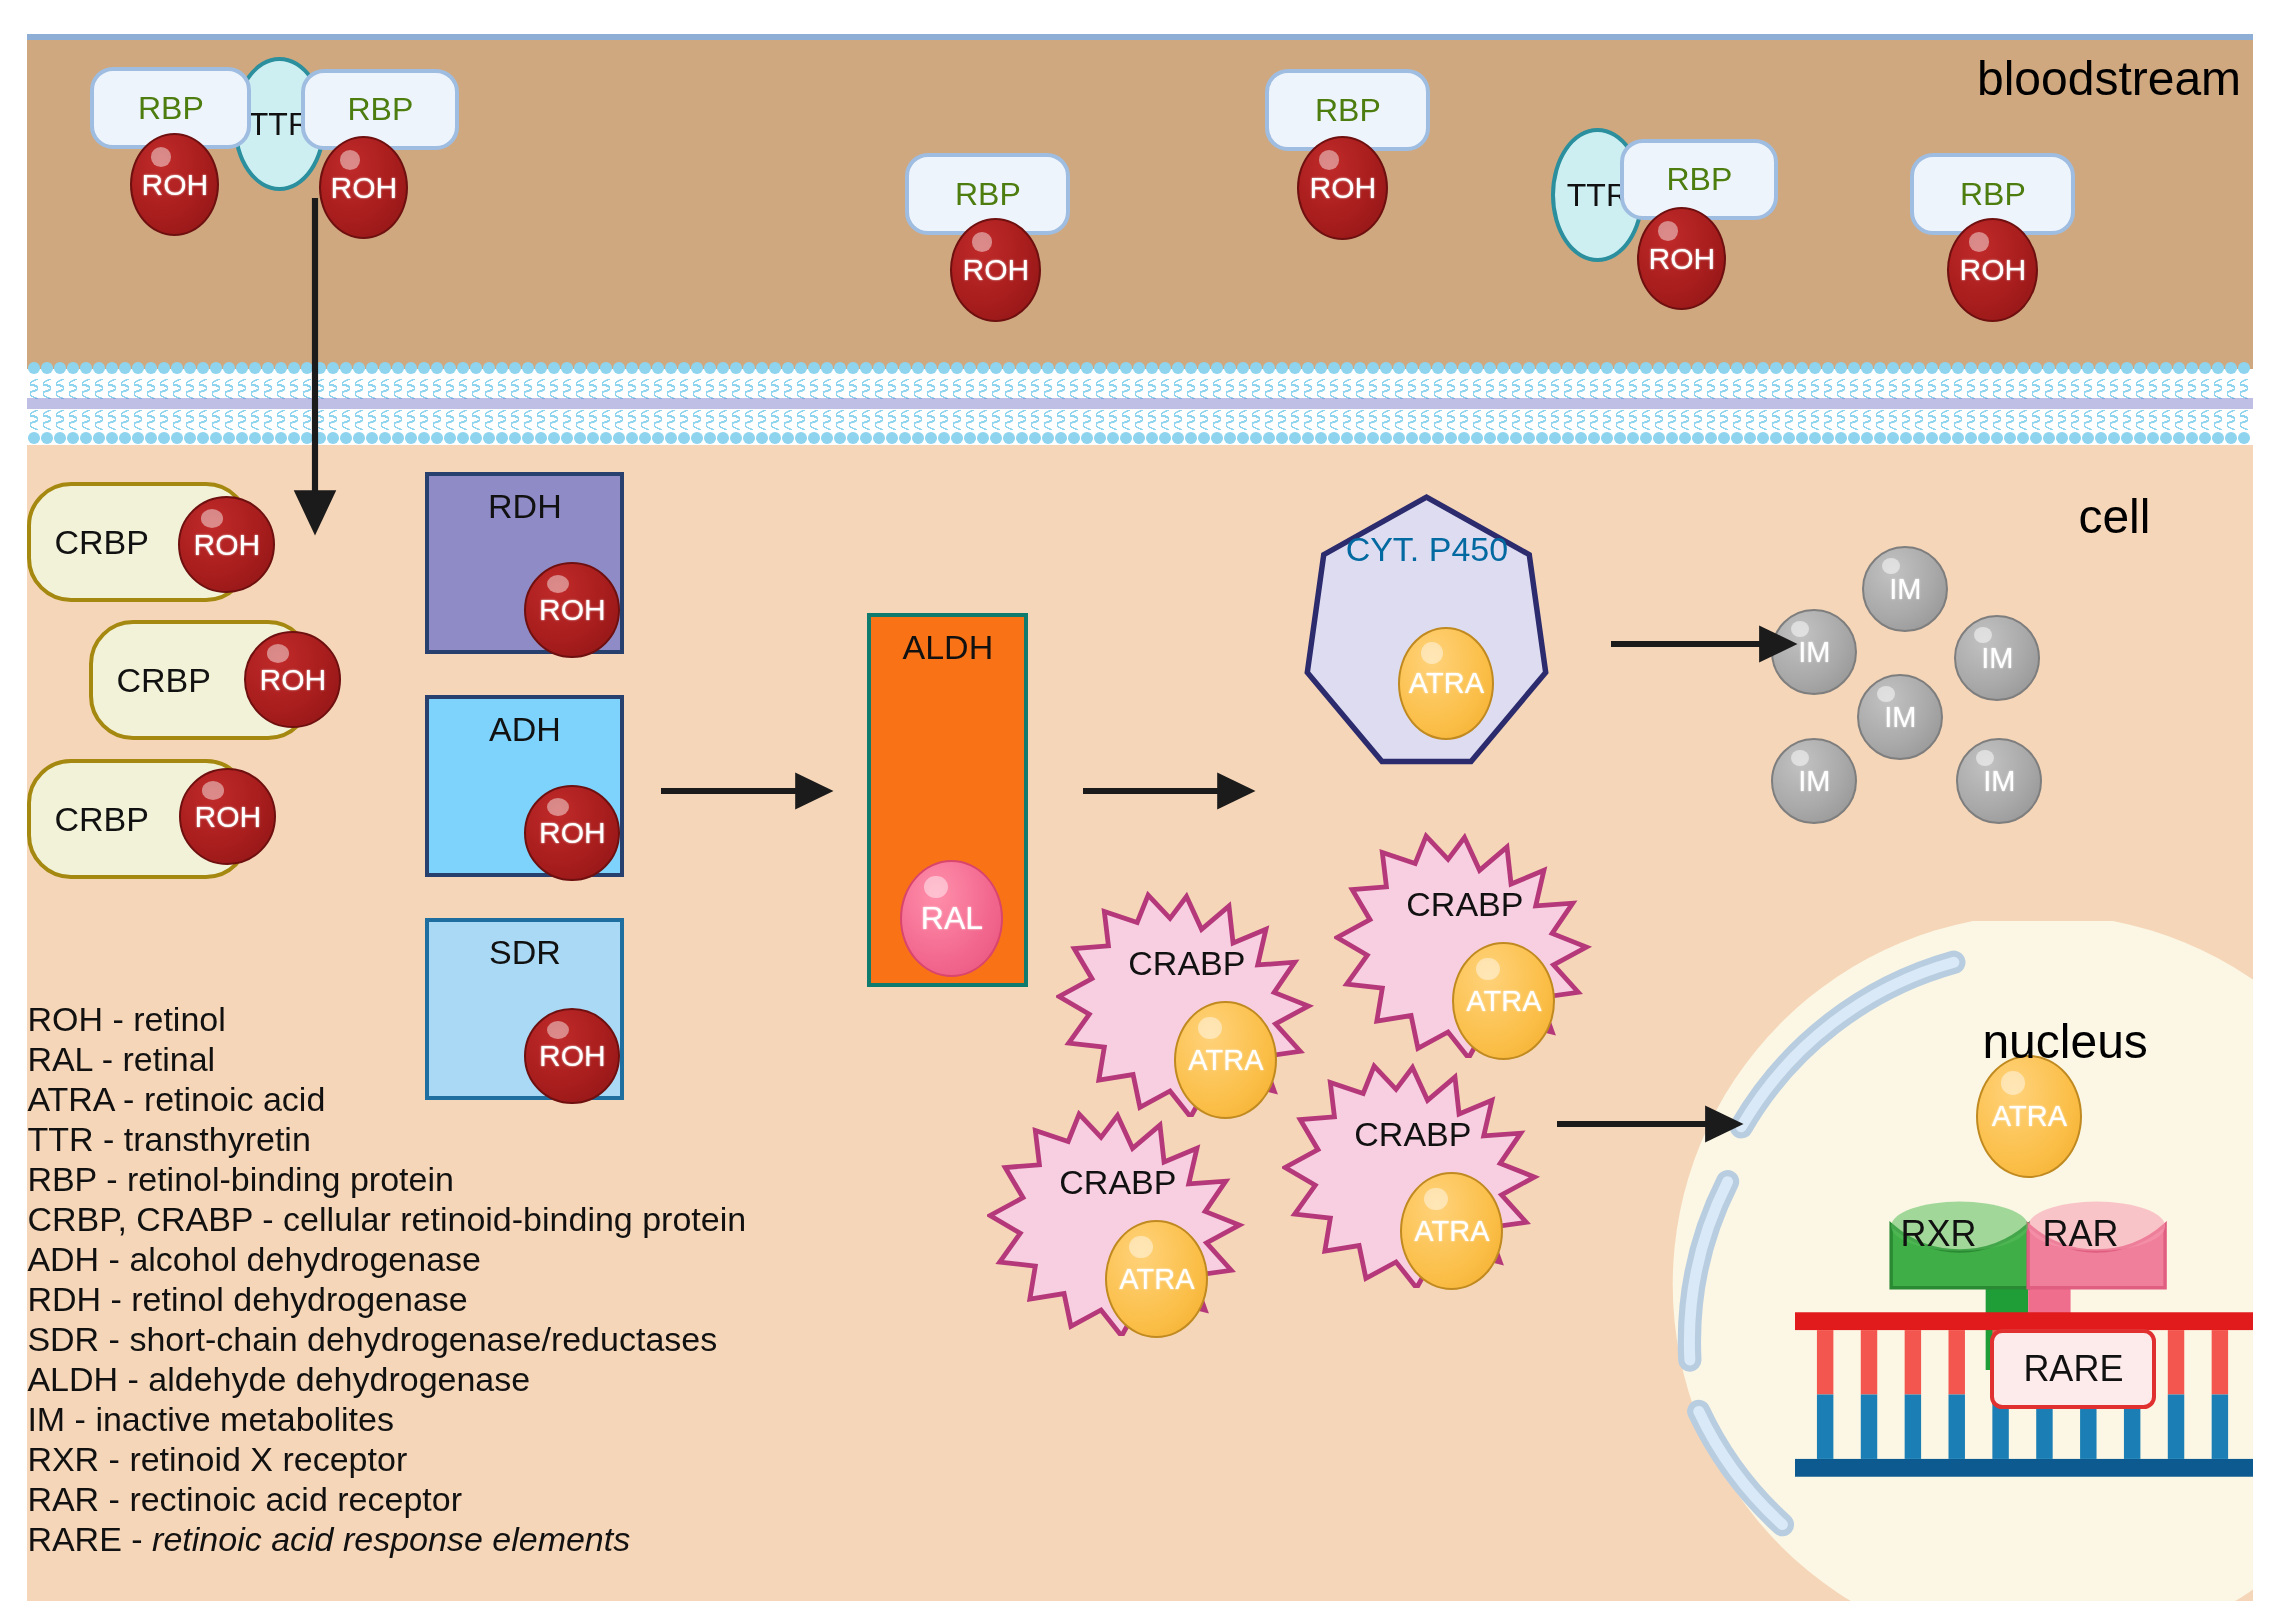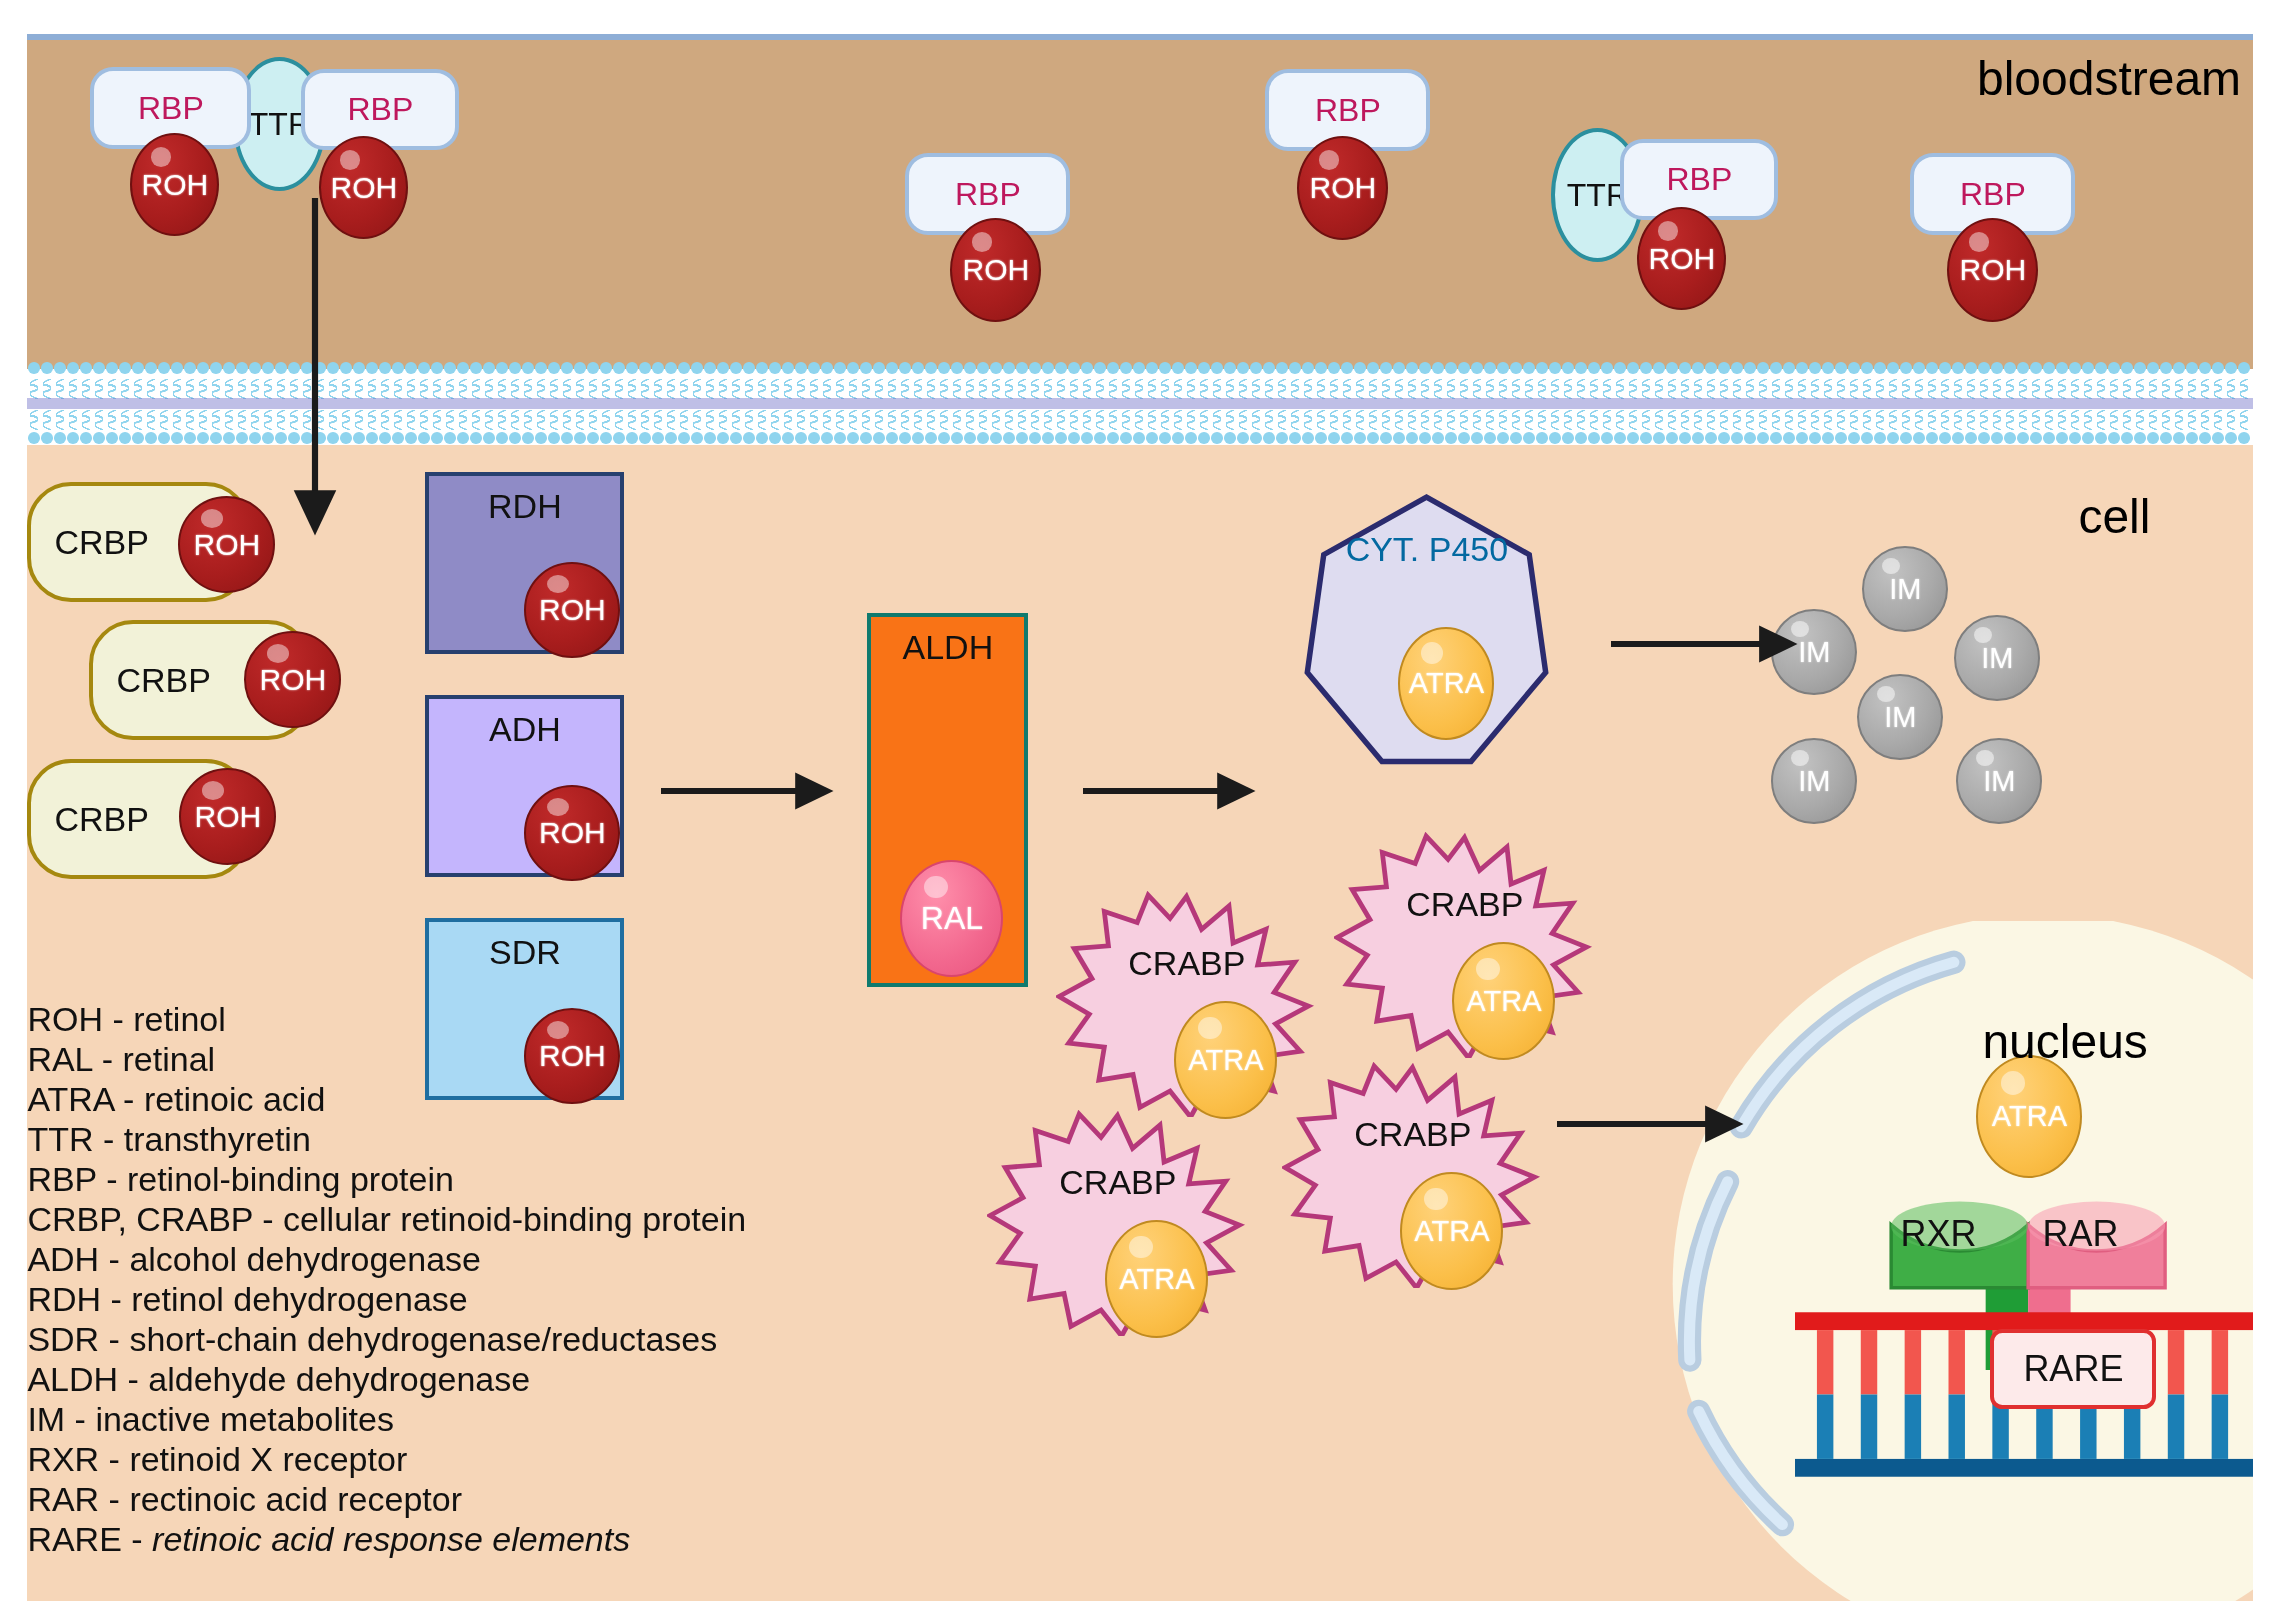--- a/index.html
+++ b/index.html
@@ -33,21 +33,21 @@
   .memtop .lipid i{top:0;}   .memtop .lipid u{top:11px;}
   .membot .lipid i{bottom:0;} .membot .lipid u{bottom:11px;}
   #memband{position:absolute;left:0;top:36px;width:100%;height:11px;background:rgba(112,112,200,.45);}
 
   
   .lbl{position:absolute;color:#111;white-space:nowrap;}
   .regionlabel{font-size:48px;color:#000;}
 
   
   .rbp{position:absolute;background:#eef4fc;border:4.1px solid #9fbde0;border-radius:23px;
-       display:flex;align-items:center;justify-content:center;font-size:32px;color:#be185d;
+       display:flex;align-items:center;justify-content:center;font-size:32px;color:#4d7c0f;
        box-sizing:border-box;z-index:3;}
   
   .ttr{position:absolute;background:#cdeff2;border:4.1px solid #2b8f9e;border-radius:50%;
        display:flex;align-items:center;justify-content:center;font-size:32px;color:#111;
        box-sizing:border-box;z-index:2;}
 
   
   .blob{position:absolute;border-radius:50%;display:flex;align-items:center;justify-content:center;
         color:#fff;box-sizing:border-box;z-index:4;}
   .blob span{position:relative;z-index:3;text-shadow:0 0 2.1px rgba(255,255,255,.9);}
@@ -62,21 +62,21 @@
 
   
   .crbp{position:absolute;background:#f2f2d8;border:4.8px solid #a5880f;border-radius:44px;
         display:flex;align-items:center;padding-left:23px;font-size:34px;color:#111;
         box-sizing:border-box;z-index:2;}
 
   
   .ebox{position:absolute;box-sizing:border-box;z-index:2;}
   .ebox .t{position:absolute;left:0;right:0;top:11px;text-align:center;font-size:34px;color:#111;}
   .rdhbox{background:#8f8bc6;border:4.8px solid #27406e;}
-  .adhbox{background:#c4b5fd;border:4.8px solid #27406e;}
+  .adhbox{background:#7dd3fc;border:4.8px solid #27406e;}
   .sdrbox{background:#a9d9f4;border:4.8px solid #1f6ea0;}
   .aldhbox{background:#f97316;border:4.8px solid #0f7a6e;}
 
   
   .hepta{position:absolute;z-index:2;}
   .hepta svg{display:block;}
   .hepta .t{position:absolute;left:0;right:0;top:37px;text-align:center;font-size:34px;color:#0369a1;}
 
   
   .crabp{position:absolute;z-index:2;}

